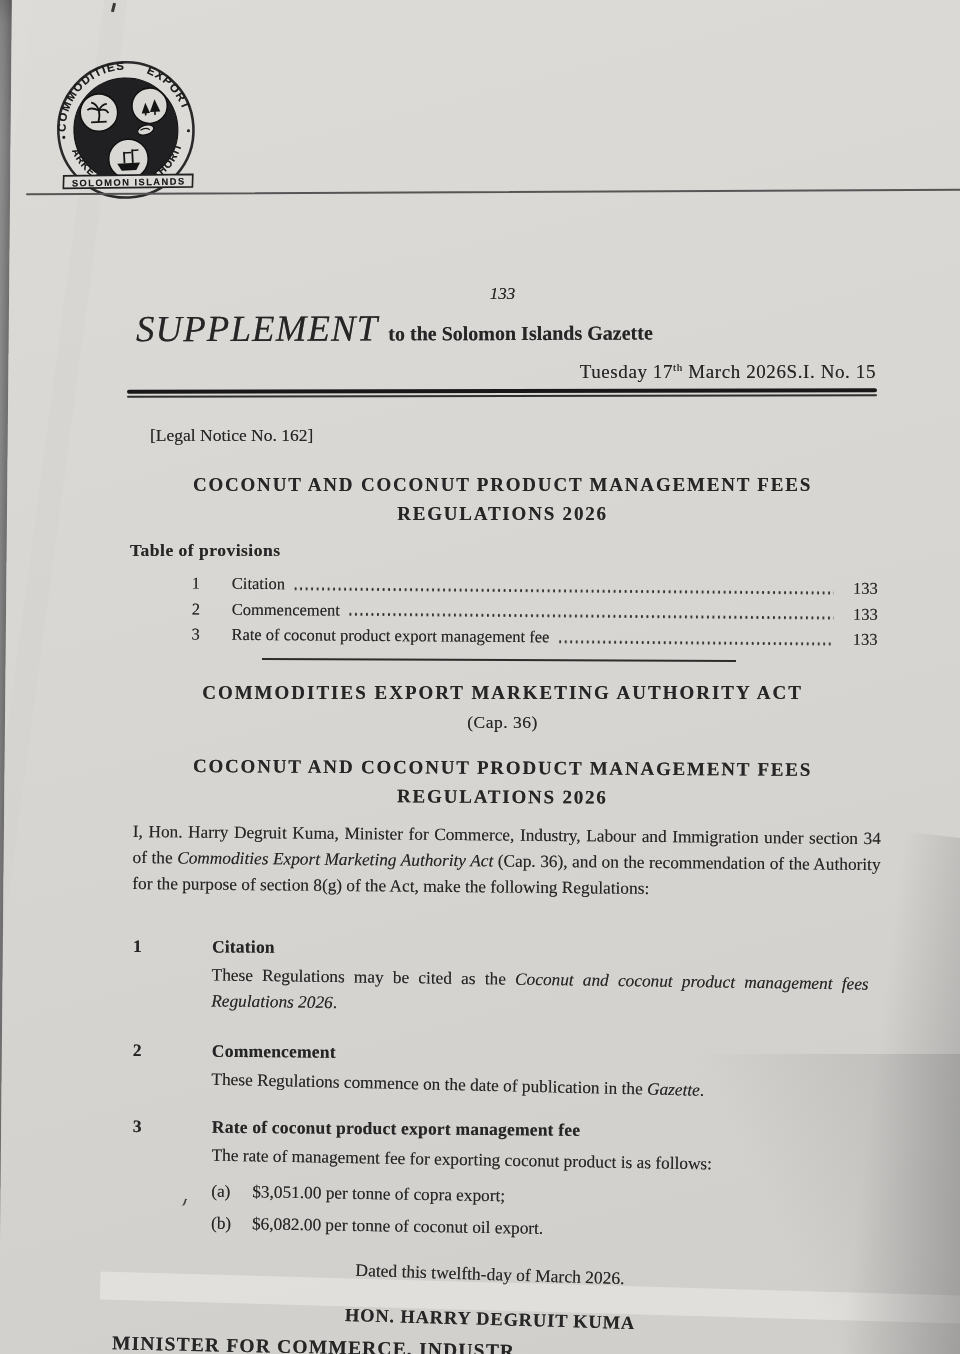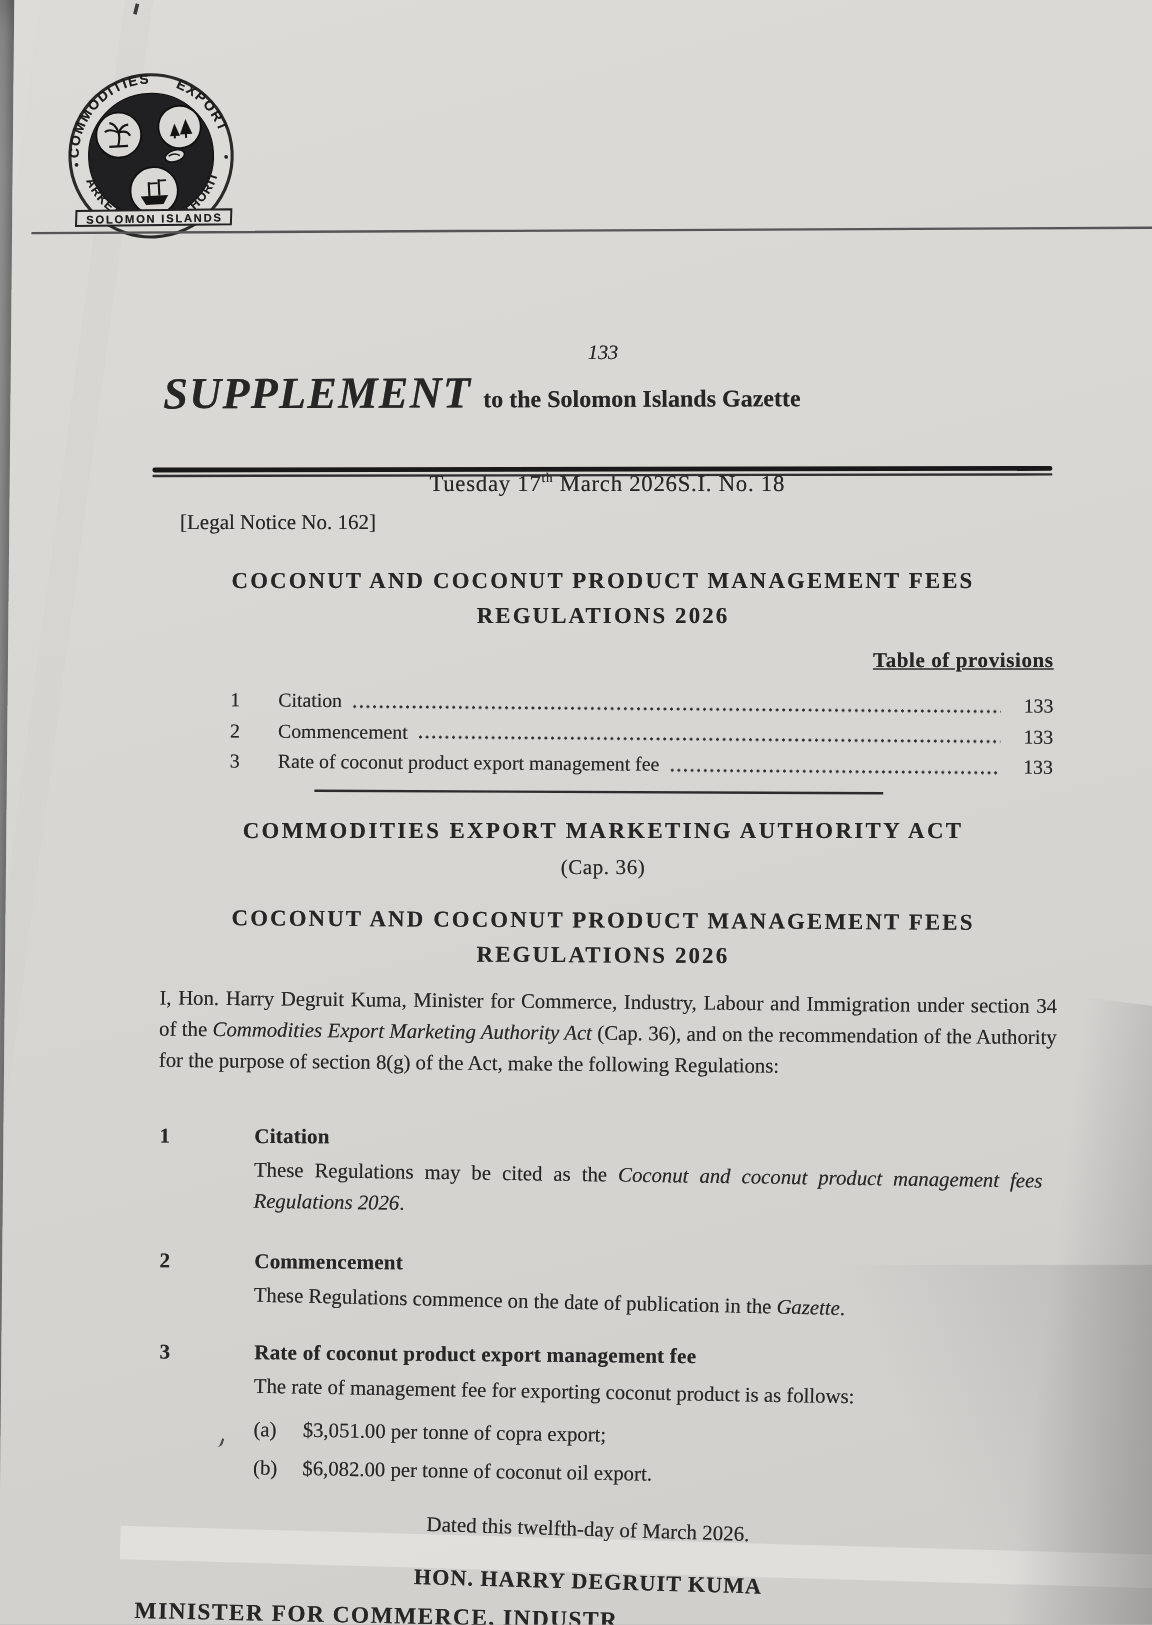--- a/index.html
+++ b/index.html
@@ -37,35 +37,35 @@
   .hdr{left:195px;top:58px;width:600px;text-align:center;font-family:"Liberation Sans",sans-serif;color:#222;}
   .hdr-name{font-size:19px;font-weight:bold;letter-spacing:1.4px;transform:rotate(-0.9deg);}
   .hdr-addr{margin-top:17px;font-size:14.5px;letter-spacing:0.4px;transform:rotate(-0.6deg);}
   .hdr-contact{margin-top:20px;font-size:15px;letter-spacing:0.2px;transform:rotate(-0.5deg);}
   .hdr-email{text-decoration:underline;font-size:16px;}
   .hdr-rule{left:26px;top:191px;width:940px;height:1.6px;background:#565656;transform:rotate(-0.28deg);border-radius:2px;}
 
   
   .pagenum{left:130px;top:284px;width:745px;text-align:center;font-style:italic;font-size:17px;}
   .mast{left:136px;top:306px;width:760px;transform:rotate(-0.2deg);}
-  .supp{font-style:italic;font-weight:bold;font-size:37px;letter-spacing:1px;text-align:center;}
+  .supp{font-style:italic;font-weight:normal;font-size:37px;letter-spacing:1px;text-align:center;}
   .supp-rest{font-weight:bold;font-size:20px;margin-left:10px;text-align:center;}
-  .daterow{left:136px;top:361px;width:740px;display:flex;justify-content:center;font-size:19px;letter-spacing:0.6px;margin-top:32px;}
+  .daterow{left:136px;top:361px;width:740px;display:flex;justify-content:flex-end;font-size:19px;letter-spacing:0.6px;}
   .daterow sup{font-size:11px;}
   .dblrule{left:127px;top:389px;width:750px;transform:rotate(-0.1deg);}
   .dblrule .a{height:3.5px;background:#181818;border-radius:2px;}
   .dblrule .b{height:1.8px;background:#303030;margin-top:2.5px;border-radius:2px;}
 
   
   .legal{left:150px;top:425px;font-size:17.5px;}
   .doc-title{width:745px;text-align:center;font-weight:bold;font-size:19px;line-height:29px;letter-spacing:1.8px;}
   .title1{left:130px;top:470px;}
   .title2{left:130px;top:753px;transform:rotate(0.35deg);}
   .toc{left:130px;top:540px;width:748px;}
-  .toc-title{text-align:right;font-weight:bold;font-size:17.5px;letter-spacing:0.5px;text-decoration:underline;}
+  .toc-title{text-align:left;font-weight:bold;font-size:17.5px;letter-spacing:0.5px;}
   .toc-rows{margin-top:9px;transform:rotate(0.45deg);transform-origin:left top;font-size:16.5px;}
   .toc-row{display:flex;align-items:baseline;line-height:25.5px;}
   .toc-num{margin-left:62px;width:40px;}
   .toc-label{white-space:nowrap;}
   .dots{flex:1;height:3px;align-self:flex-end;margin:0 6px 7px 8px;
     background-image:radial-gradient(circle,#2d2d2d 1.05px,rgba(0,0,0,0) 1.4px);
     background-size:5.5px 3px;background-repeat:repeat-x;background-position:left bottom;}
   .toc-page{width:38px;text-align:right;}
   .toc-rule{left:262px;top:659px;width:474px;height:2.2px;background:#2c2c2c;transform:rotate(0.25deg);}
   .act{left:130px;top:682px;width:745px;text-align:center;}
@@ -149,21 +149,21 @@
     </div>
 
     <div class="abs hdr-rule"></div>
 
     <div class="abs pagenum">133</div>
     <div class="abs mast">
       <span class="supp">SUPPLEMENT</span><span class="supp-rest">to the Solomon Islands Gazette</span>
     </div>
     <div class="abs daterow">
       <span><span>Tuesday 17</span><sup>th</sup><span> March 2026</span></span>
-      <span>S.I. No. 18</span>
+      <span>S.I. No. 15</span>
     </div>
     <div class="abs dblrule">
         <div class="a"></div>
         <div class="b"></div>
       </div>
 
     <div class="abs legal">[Legal Notice No. 162]</div>
     <div class="abs doc-title title1">
       <div>COCONUT AND COCONUT PRODUCT MANAGEMENT FEES</div>
       <div>REGULATIONS 2026</div>

